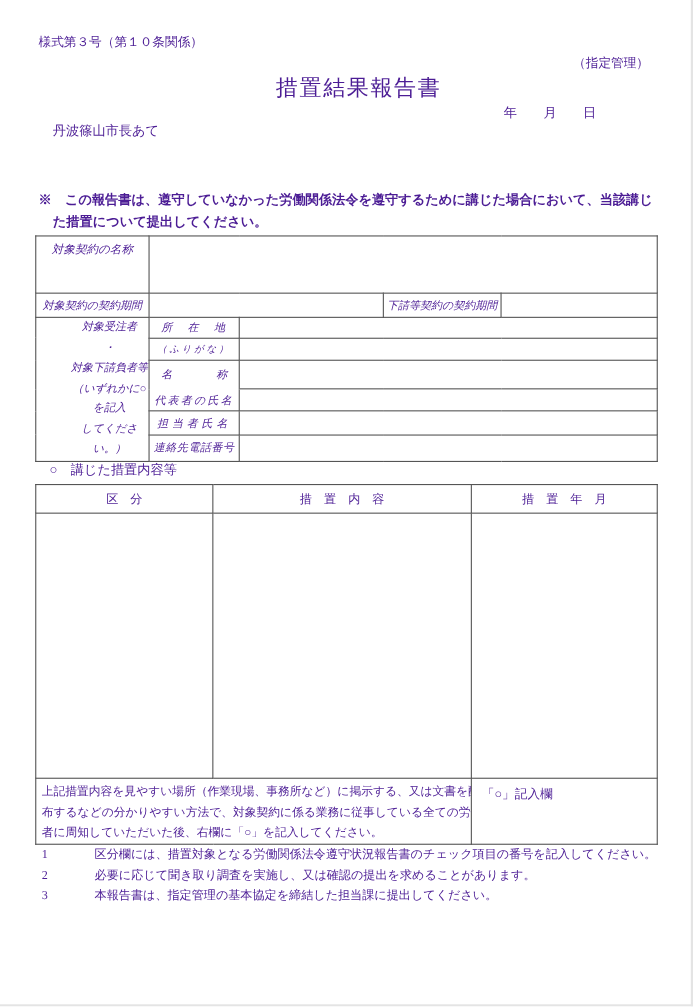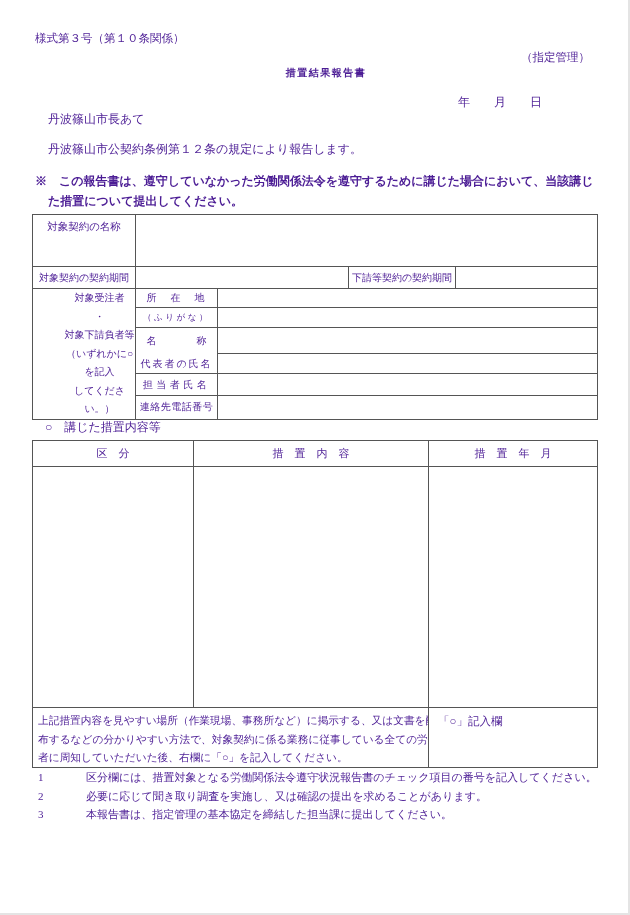--- a/index.html
+++ b/index.html
@@ -10,34 +10,34 @@
     box-sizing:border-box;
     border-right:2px solid #e4e4e4;
     border-bottom:2px solid #e4e4e4;
     font-family:"Liberation Serif","DejaVu Serif",serif;
     color:#4c1d95;
     overflow:hidden;
   }
   .form-number { position:absolute; left:35px; top:31px; font-size:11.5px; white-space:nowrap; }
   .designation { position:absolute; right:38px; top:50px; font-size:11.5px; white-space:nowrap; }
   .title { position:absolute; left:0; right:0; top:66px; text-align:center;
-           font-size:10px; font-weight:bold; letter-spacing:1.5px;padding-left:24px; }
+           font-size:20px; font-weight:normal; letter-spacing:1.5px;padding-left:24px; }
   .date-line { position:absolute; right:86px; top:94px; font-size:12px; white-space:nowrap; }
   .addressee { position:absolute; left:48px; top:111px; font-size:12px; white-space:nowrap; }
   .statement { position:absolute; left:48px; top:141px; font-size:12px; white-space:nowrap; }
   .notice { position:absolute; left:48px; top:172px; width:545px;
             font-size:12px; font-weight:bold; line-height:19.5px; }
   .notice .l1 { text-indent:-13px; white-space:nowrap; }
   .notice .l2 { white-space:nowrap; }
 
   table { border-collapse:collapse; table-layout:fixed; }
   td { border:1px solid #555; padding:0; font-size:10px; text-align:center;
        vertical-align:middle; overflow:hidden; }
 
-  .t1 { position:absolute; left:32px; top:214px; width:565px; }
+  .t1 { position:absolute; left:32px; top:214px; width:565px;font-style:italic; }
   .t1 .top-label { vertical-align:top; padding-top:5px; font-size:10.5px; }
   .t1 .sm { font-size:10px; }
   .t1 .party { font-size:10px; line-height:18.5px;padding-left:31px; }
   .t1 .lbl2 { font-size:10px; }
   .t1 .furi { font-size:8.5px; letter-spacing:2.5px; }
   .t1 .addr { letter-spacing:2px; }
   .t1 .rep  { letter-spacing:2px; }
   .t1 .tanto{ letter-spacing:3.5px; }
   .t1 .tel  { letter-spacing:0.5px; }
   .t1 .nb { border-bottom:none; }
@@ -60,21 +60,20 @@
 </head>
 <body>
 
 <div class="page">
 
   <div class="form-number">様式第３号（第１０条関係）</div>
   <div class="designation">（指定管理）</div>
   <div class="title">措置結果報告書</div>
   <div class="date-line">年　　月　　日</div>
   <div class="addressee">丹波篠山市長あて</div>
-  <div class="statement">丹波篠山市公契約条例第１２条の規定により報告します。</div>
 
   <div class="notice">
     <div class="l1">※　この報告書は、遵守していなかった労働関係法令を遵守するために講じた場合において、当該講じ</div>
     <div class="l2">た措置について提出してください。</div>
   </div>
 
   <table class="t1">
     <colgroup>
       <col style="width:103px">
         <col style="width:82px">

